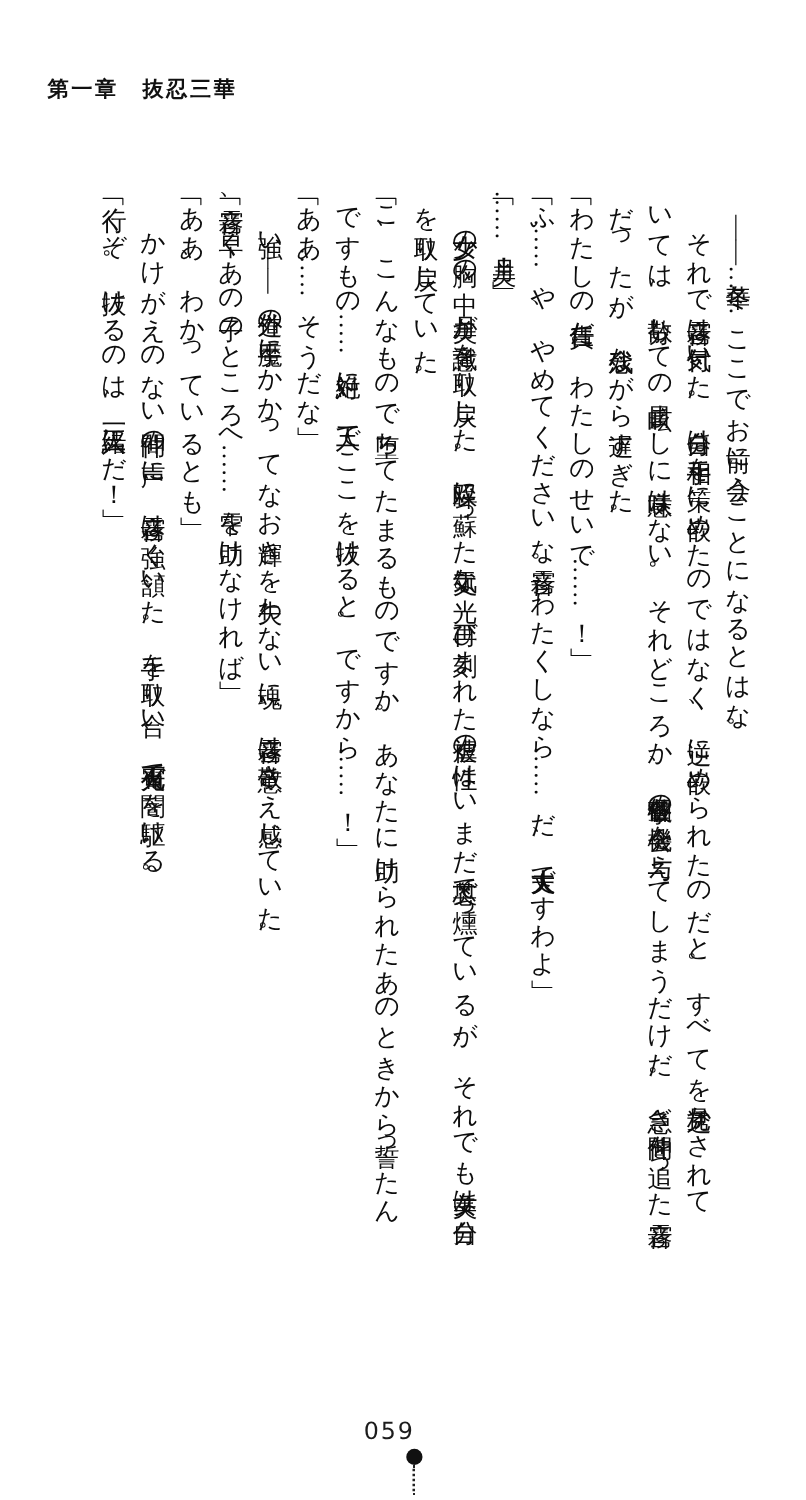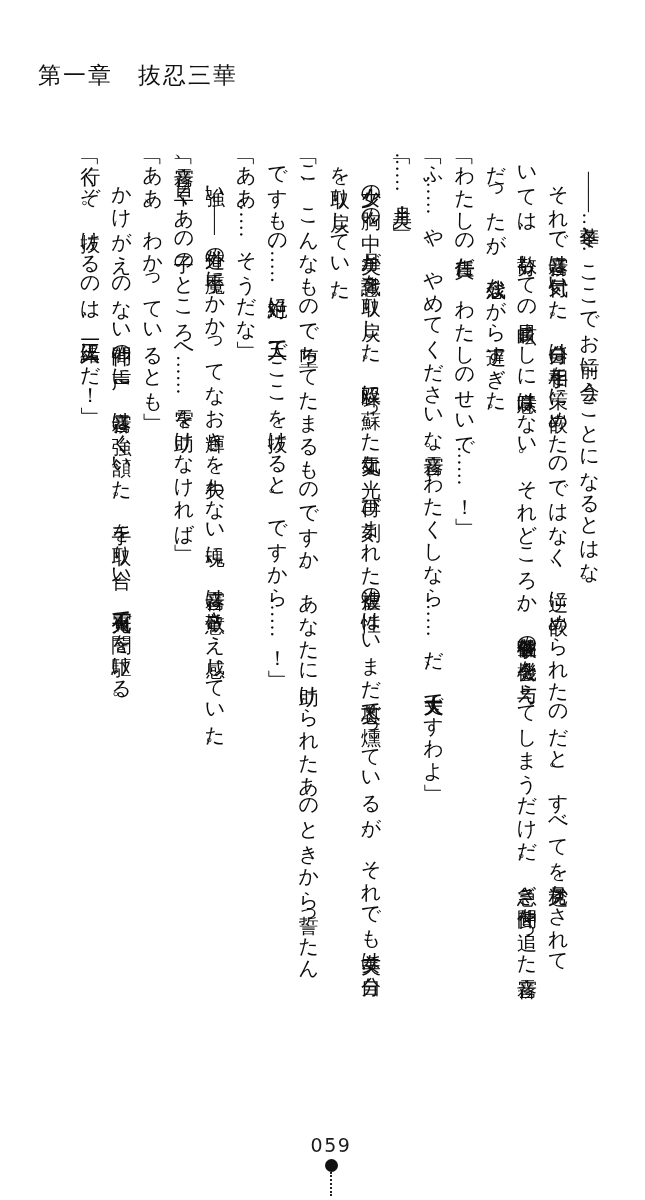--- a/index.html
+++ b/index.html
@@ -12,22 +12,22 @@
     position: relative;
     background: #ffffff;
     overflow: hidden;
     font-family: "Liberation Serif", "DejaVu Serif", serif;
     color: #0d0d0d;
   }
   .chapter-header {
     position: absolute;
     top: 60px;
     left: 38px;
-    font-size: 23px;
-    font-weight: 400;
+    font-size: 17px;
+    font-weight: 700;
     letter-spacing: 2px;
     color: #111;
     white-space: pre;
   }
   .text-block {
     position: absolute;
     top: 152px;
     right: 40px;
     width: 536px;
     height: 820px;
@@ -41,21 +41,21 @@
   .text-block p {
     margin: 0;
     padding: 0;
     white-space: pre-wrap;
   }
   .page-footer {
     position: absolute;
     left: 331px;
     top: 1134px;
     transform: translateX(-50%);
-    text-align: center;
+    text-align: left;
     width: 80px;
   }
   .page-number {
     font-family: "DejaVu Sans", "Liberation Sans", sans-serif;
     font-size: 19px;
     letter-spacing: 1.5px;
     color: #1c1c1c;
     display: block;
   }
   .fold-mark-dot {

